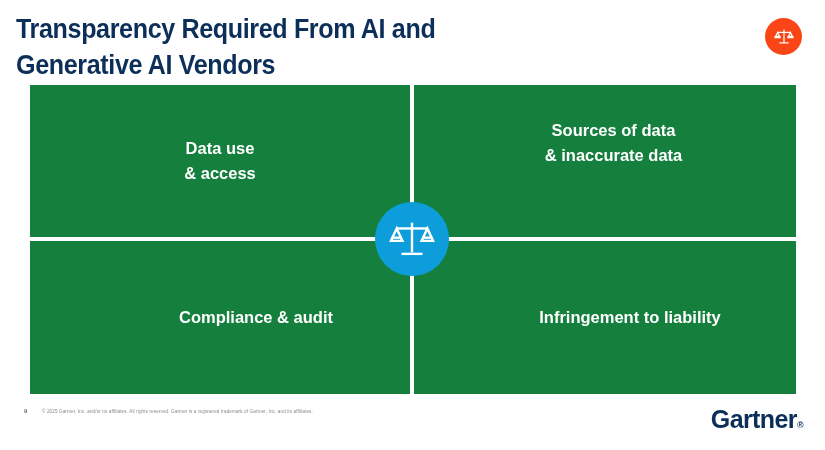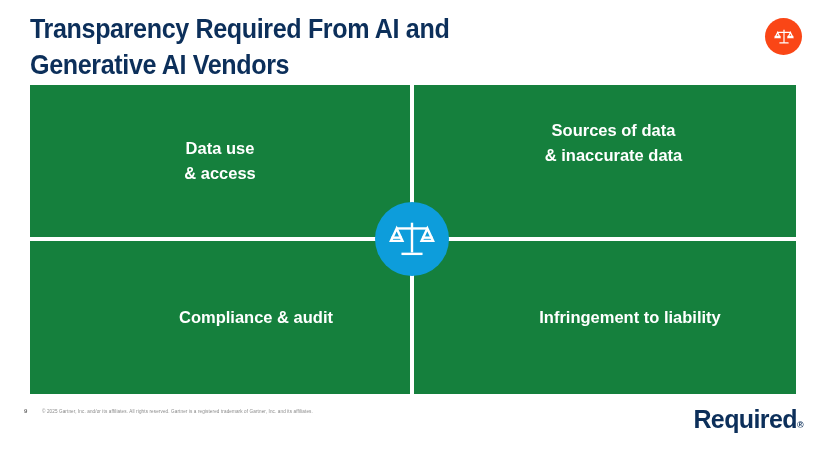--- a/index.html
+++ b/index.html
@@ -11,21 +11,21 @@
     height: 450px;
     background: #ffffff;
     font-family: "Liberation Sans", sans-serif;
     overflow: hidden;
     position: relative;
   }
 
   
   #slide-header {
     position: absolute;
-    left: 30px;
+    left: 16px;
     top: 12px;
     width: 700px;
   }
   #slide-title {
     color: #0c2f5a;
     font-family: "Liberation Sans", sans-serif;
     font-weight: bold;
     font-size: 27px;
     line-height: 1.32;
     letter-spacing: -0.4px;
@@ -217,14 +217,14 @@
         <line x1="2.6" y1="22.6" x2="13.4" y2="22.6"></line>
         <line x1="34.6" y1="22.6" x2="45.4" y2="22.6"></line>
       </g>
     </svg>
   </div>
 </div>
 
 <div id="footer">
   <div id="slide-number">9</div>
   <div id="copyright-text">© 2025 Gartner, Inc. and/or its affiliates. All rights reserved. Gartner is a registered trademark of Gartner, Inc. and its affiliates.</div>
-  <div id="gartner-logo"><span>Required</span><span class="reg">®</span></div>
+  <div id="gartner-logo"><span>Gartner</span><span class="reg">®</span></div>
 </div>
 
 </body></html>

